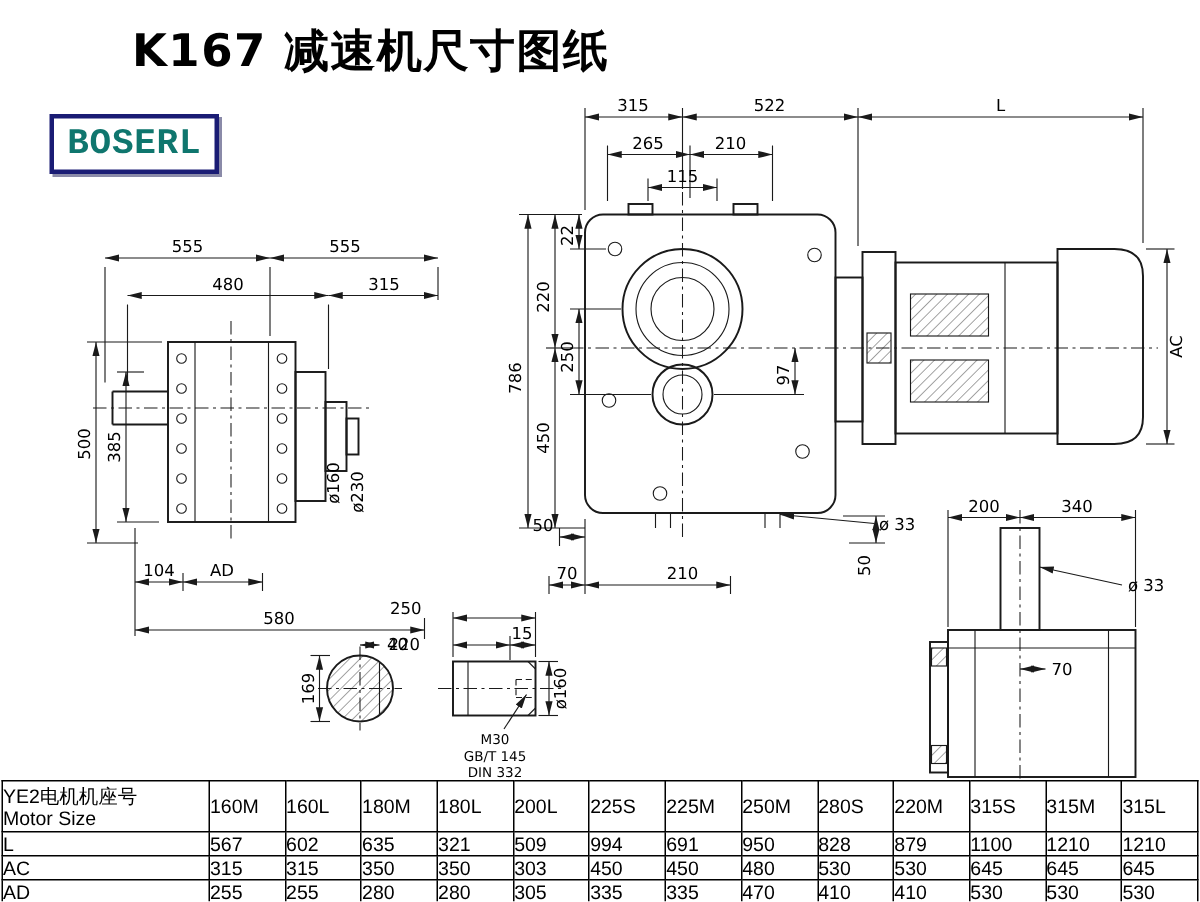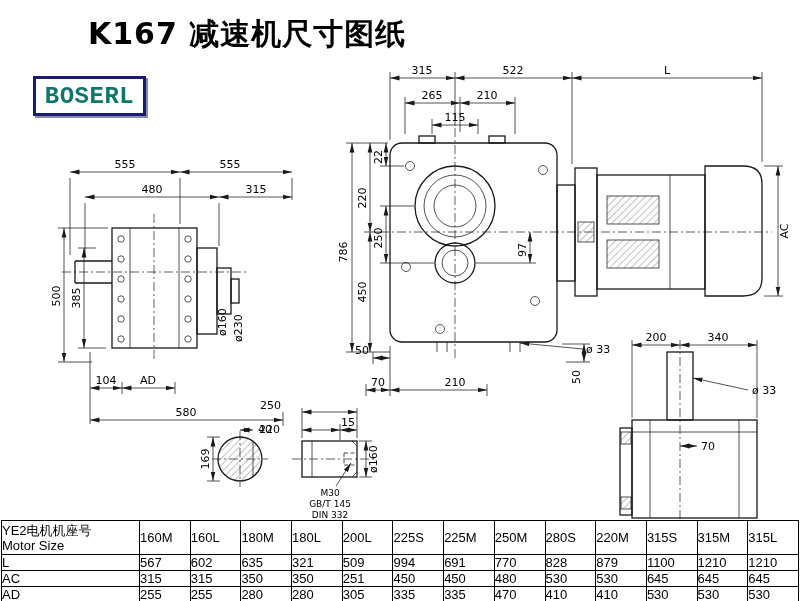--- a/index.html
+++ b/index.html
@@ -303,34 +303,34 @@
   </tr>
   <tr class="data">
     <td>L</td>
     <td>567</td>
     <td>602</td>
     <td>635</td>
     <td>321</td>
     <td>509</td>
     <td>994</td>
     <td>691</td>
-    <td>770</td>
+    <td>950</td>
     <td>828</td>
     <td>879</td>
     <td>1100</td>
     <td>1210</td>
     <td>1210</td>
   </tr>
   <tr class="data">
     <td>AC</td>
     <td>315</td>
     <td>315</td>
     <td>350</td>
     <td>350</td>
-    <td>251</td>
+    <td>303</td>
     <td>450</td>
     <td>450</td>
     <td>480</td>
     <td>530</td>
     <td>530</td>
     <td>645</td>
     <td>645</td>
     <td>645</td>
   </tr>
   <tr class="data">

